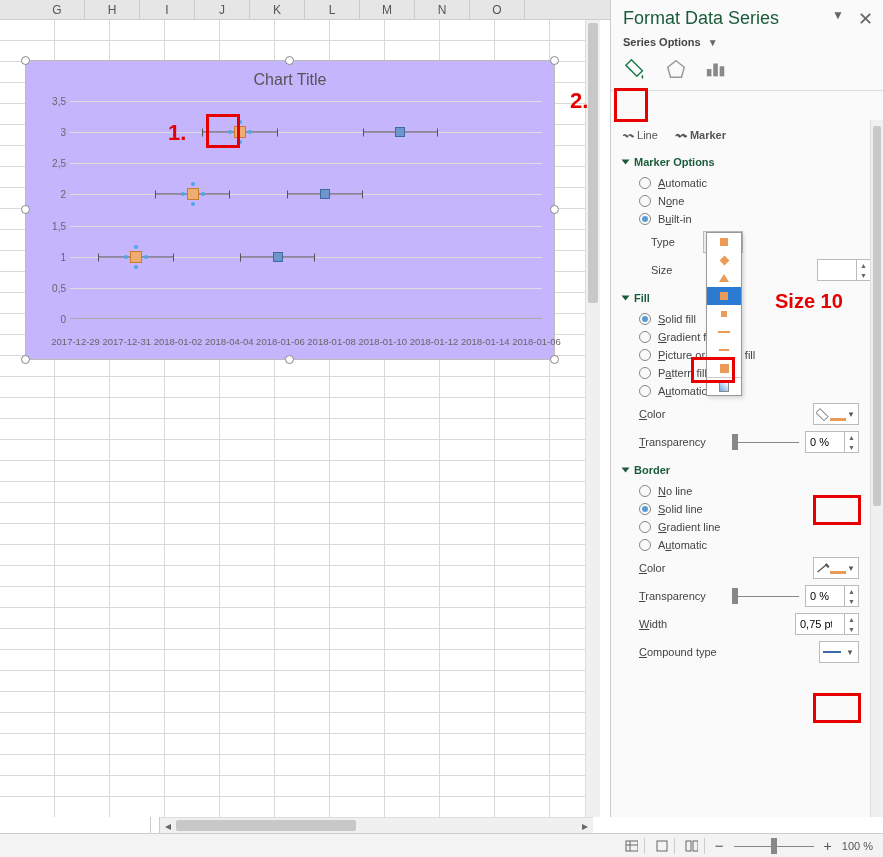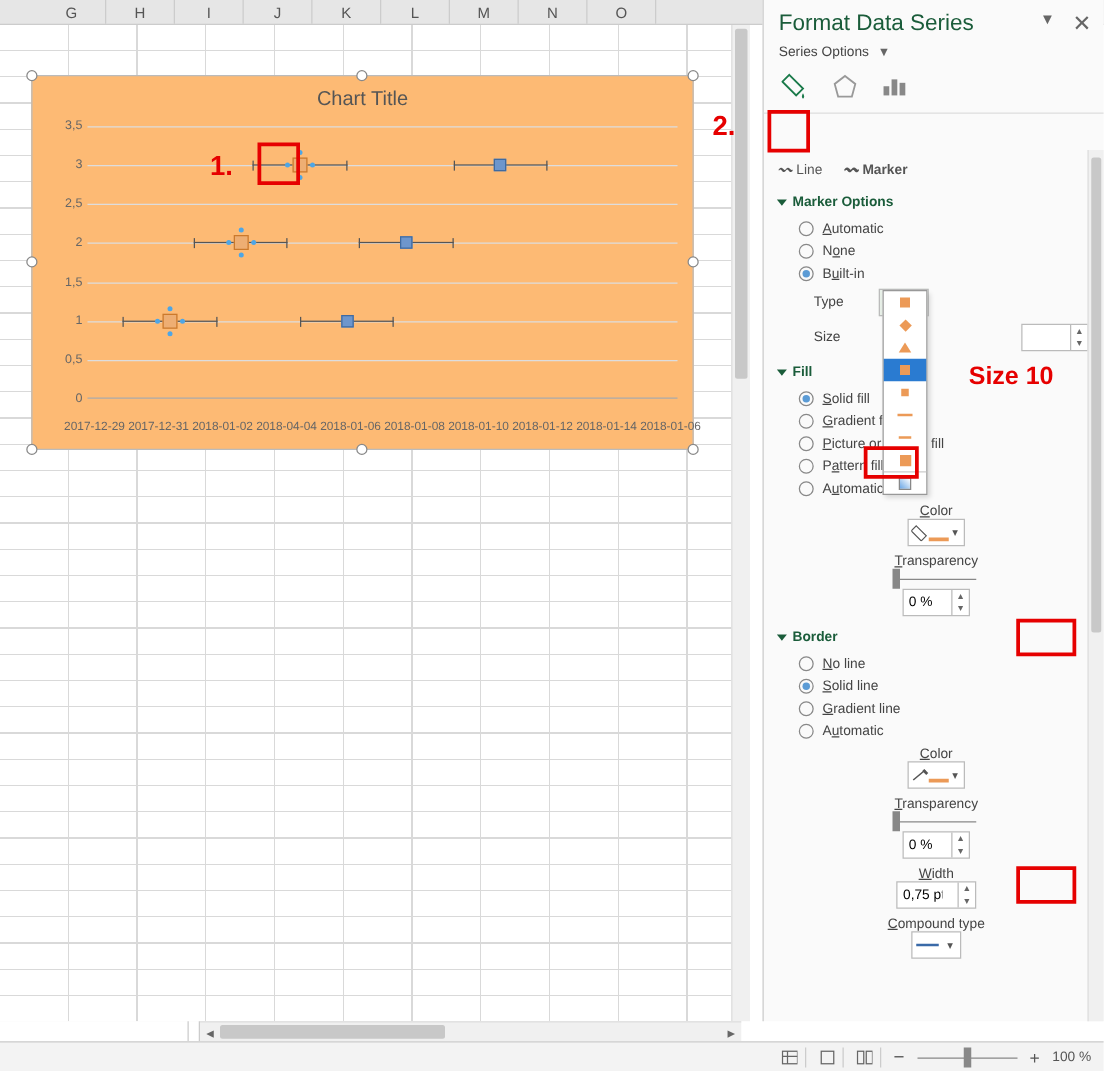--- a/index.html
+++ b/index.html
@@ -12,21 +12,21 @@
   
   .sheet{position:absolute;left:0;top:20px;width:600px;bottom:40px;background:#fff;overflow:hidden;}
   .gridlines::before{content:"";position:absolute;inset:0;
     background-image:
       repeating-linear-gradient(to right, transparent 0, transparent 54px, #d9d9d9 54px,#d9d9d9 55px),
       repeating-linear-gradient(to bottom, transparent 0, transparent 20px, #d9d9d9 20px,#d9d9d9 21px);
     pointer-events:none;}
   .sheet .scroll-v{position:absolute;right:0;top:0;bottom:0;width:15px;background:#f0f0f0;border-left:1px solid #ddd;}
   .sheet .scroll-v .thumb{position:absolute;left:2px;right:2px;top:3px;height:280px;background:#c8c8c8;border-radius:2px;}
   
-  .chartobj{position:absolute;left:25px;top:40px;width:530px;height:300px;background:#fdba74;border:1px solid #bbb;}
+  .chartobj{position:absolute;left:25px;top:40px;width:530px;height:300px;background:#c4b5fd;border:1px solid #bbb;}
   .handles .h{position:absolute;width:9px;height:9px;background:#fff;border:1px solid #888;border-radius:50%;}
   .handles .nw{left:-5px;top:-5px}.handles .n{left:50%;top:-5px;margin-left:-5px}.handles .ne{right:-5px;top:-5px}
   .handles .w{left:-5px;top:50%;margin-top:-5px}.handles .e{right:-5px;top:50%;margin-top:-5px}
   .handles .sw{left:-5px;bottom:-5px}.handles .s{left:50%;bottom:-5px;margin-left:-5px}.handles .se{right:-5px;bottom:-5px}
   .chart-title{text-align:center;font-size:16px;color:#555;padding:10px 0 4px;}
   .plot{position:absolute;left:44px;right:12px;top:40px;bottom:40px;}
   .plot .grid .hline{position:absolute;left:0;right:0;border-top:1px solid #ddd;}
   .plot .yaxis-labels div{position:absolute;left:-30px;width:26px;text-align:right;font-size:10px;color:#666;transform:translateY(-50%);}
   .plot .xaxis-labels{position:absolute;left:-20px;right:-20px;bottom:-28px;display:flex;justify-content:space-between;font-size:9.5px;color:#666;}
   .plot .xaxis-labels span{flex:1;text-align:center;white-space:nowrap;}
@@ -41,38 +41,38 @@
   .ebar::before{left:0}.ebar::after{right:0}
   
   .ann{position:absolute;font-size:22px;font-weight:bold;color:#e60000;}
   .redbox{position:absolute;border:3px solid #e60000;}
   
   .pane{position:absolute;right:0;top:0;bottom:40px;width:273px;background:#fafafa;border-left:1px solid #ccc;}
   .pane-hdr{display:flex;padding:8px 10px 2px 12px;}
   .pane-hdr h1{font-size:18px;font-weight:400;color:#1a5c3a;margin:0;flex:1;}
   .pane-hdr .chev{font-size:12px;color:#666;margin-left:6px;}
   .pane-hdr .close{font-size:18px;color:#666;margin-left:14px;cursor:pointer;}
-  .subhdr{padding:4px 12px 8px;font-size:11px;font-weight:normal;color:#444;}
+  .subhdr{padding:4px 12px 8px;font-size:11px;font-weight:bold;color:#444;}
   .subhdr .chev{font-size:10px;color:#666;margin-left:4px;}
   .iconrow{display:flex;gap:14px;padding:0 12px 8px;border-bottom:1px solid #ddd;}
   .iconrow .ibox{width:26px;height:26px;display:flex;align-items:center;justify-content:center;position:relative;}
   .pane-body{position:absolute;top:120px;bottom:0;left:0;right:0;overflow:hidden;padding:6px 12px 12px;}
   .pane-scroll-v{position:absolute;right:0;top:120px;bottom:0;width:13px;background:#f0f0f0;border-left:1px solid #ddd;}
   .pane-scroll-v .thumb{position:absolute;left:2px;right:2px;top:6px;height:380px;background:#c8c8c8;border-radius:2px;}
   .tabrow{display:flex;gap:18px;padding-bottom:6px;}
   .tabrow .tab{font-size:11px;color:#555;}
   .section-title{display:flex;align-items:center;gap:6px;font-size:11px;font-weight:bold;color:#1a5c3a;margin:8px 0 6px;}
   .tri{display:inline-block;width:0;height:0;border-left:5px solid #1a5c3a;border-top:4px solid transparent;border-bottom:4px solid transparent;transform:rotate(90deg);}
   .radio-row{display:flex;align-items:center;gap:7px;padding:3px 0 3px 16px;font-size:11px;color:#444;}
   .radio{width:12px;height:12px;border:1px solid #888;border-radius:50%;display:inline-block;position:relative;}
   .radio.checked::after{content:"";position:absolute;inset:2px;border-radius:50%;background:#5b9bd5;}
   .u{text-decoration:underline;}
   .formrow{display:flex;align-items:center;padding:3px 0 3px 28px;font-size:11px;gap:8px;}
   .formrow .lbl{width:44px;}
-  .right-align-row{display:flex;align-items:center;padding:3px 12px 3px 16px;font-size:11px;flex-direction:column;}
+  .right-align-row{display:flex;align-items:center;padding:3px 12px 3px 16px;font-size:11px;}
   .right-align-row .lbl{flex:1;}
   .btn-like{border:1px solid #bbb;background:#fff;height:22px;display:inline-flex;align-items:center;padding:0 2px;}
   .btn-like .swatch{width:14px;height:10px;background:#ec9a57;display:inline-block;margin:0 3px;}
   .btn-like .dd{width:10px;text-align:center;color:#555;font-size:9px;}
   .sizebox{border:1px solid #bbb;background:#fff;height:22px;width:54px;position:relative;display:inline-flex;align-items:center;}
   .sizebox input{border:none;width:30px;font-size:11px;padding:0 4px;outline:none;background:transparent;}
   .sizebox .spin{position:absolute;right:0;top:0;bottom:0;width:14px;border-left:1px solid #bbb;display:flex;flex-direction:column;}
   .sizebox .spin div{flex:1;display:flex;align-items:center;justify-content:center;font-size:7px;color:#666;}
   .dropdown{position:absolute;width:36px;background:#fff;border:1px solid #999;box-shadow:2px 2px 4px rgba(0,0,0,.15);}
   .dropdown .opt{height:18px;display:flex;align-items:center;justify-content:center;}

